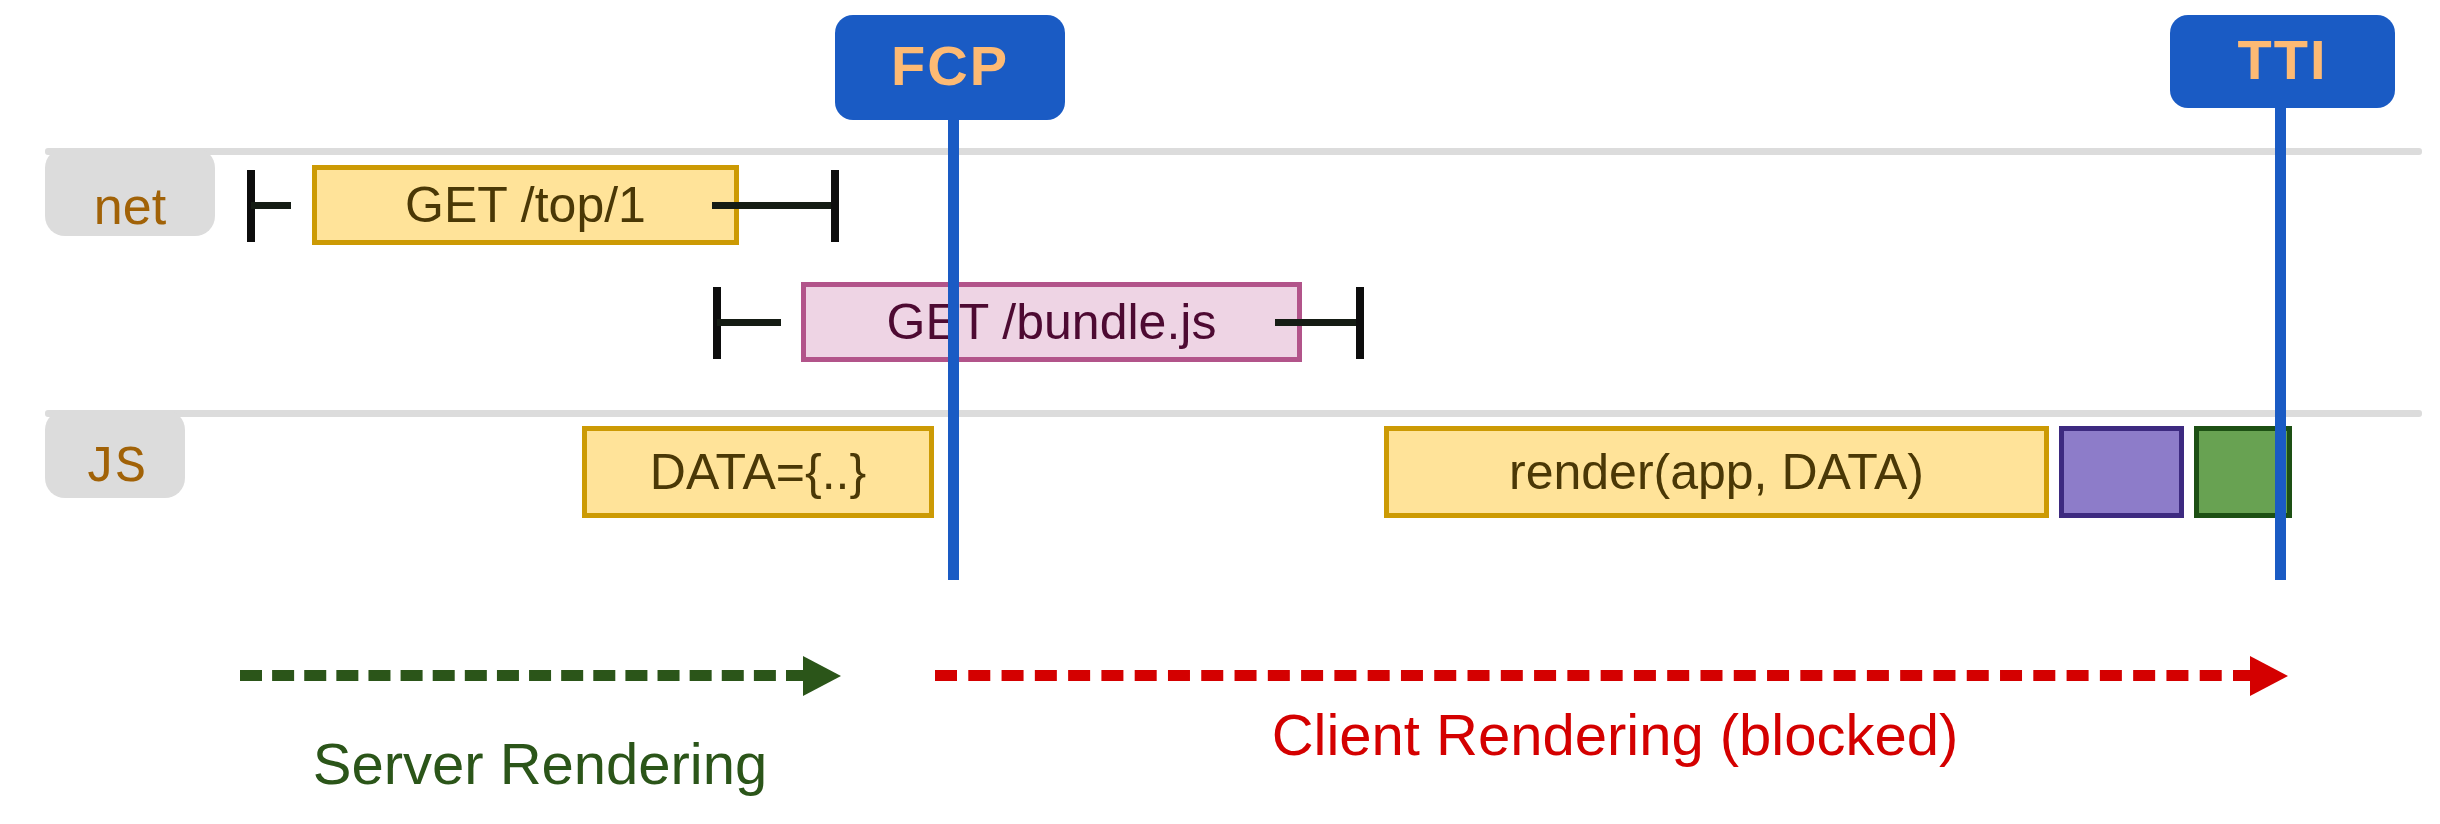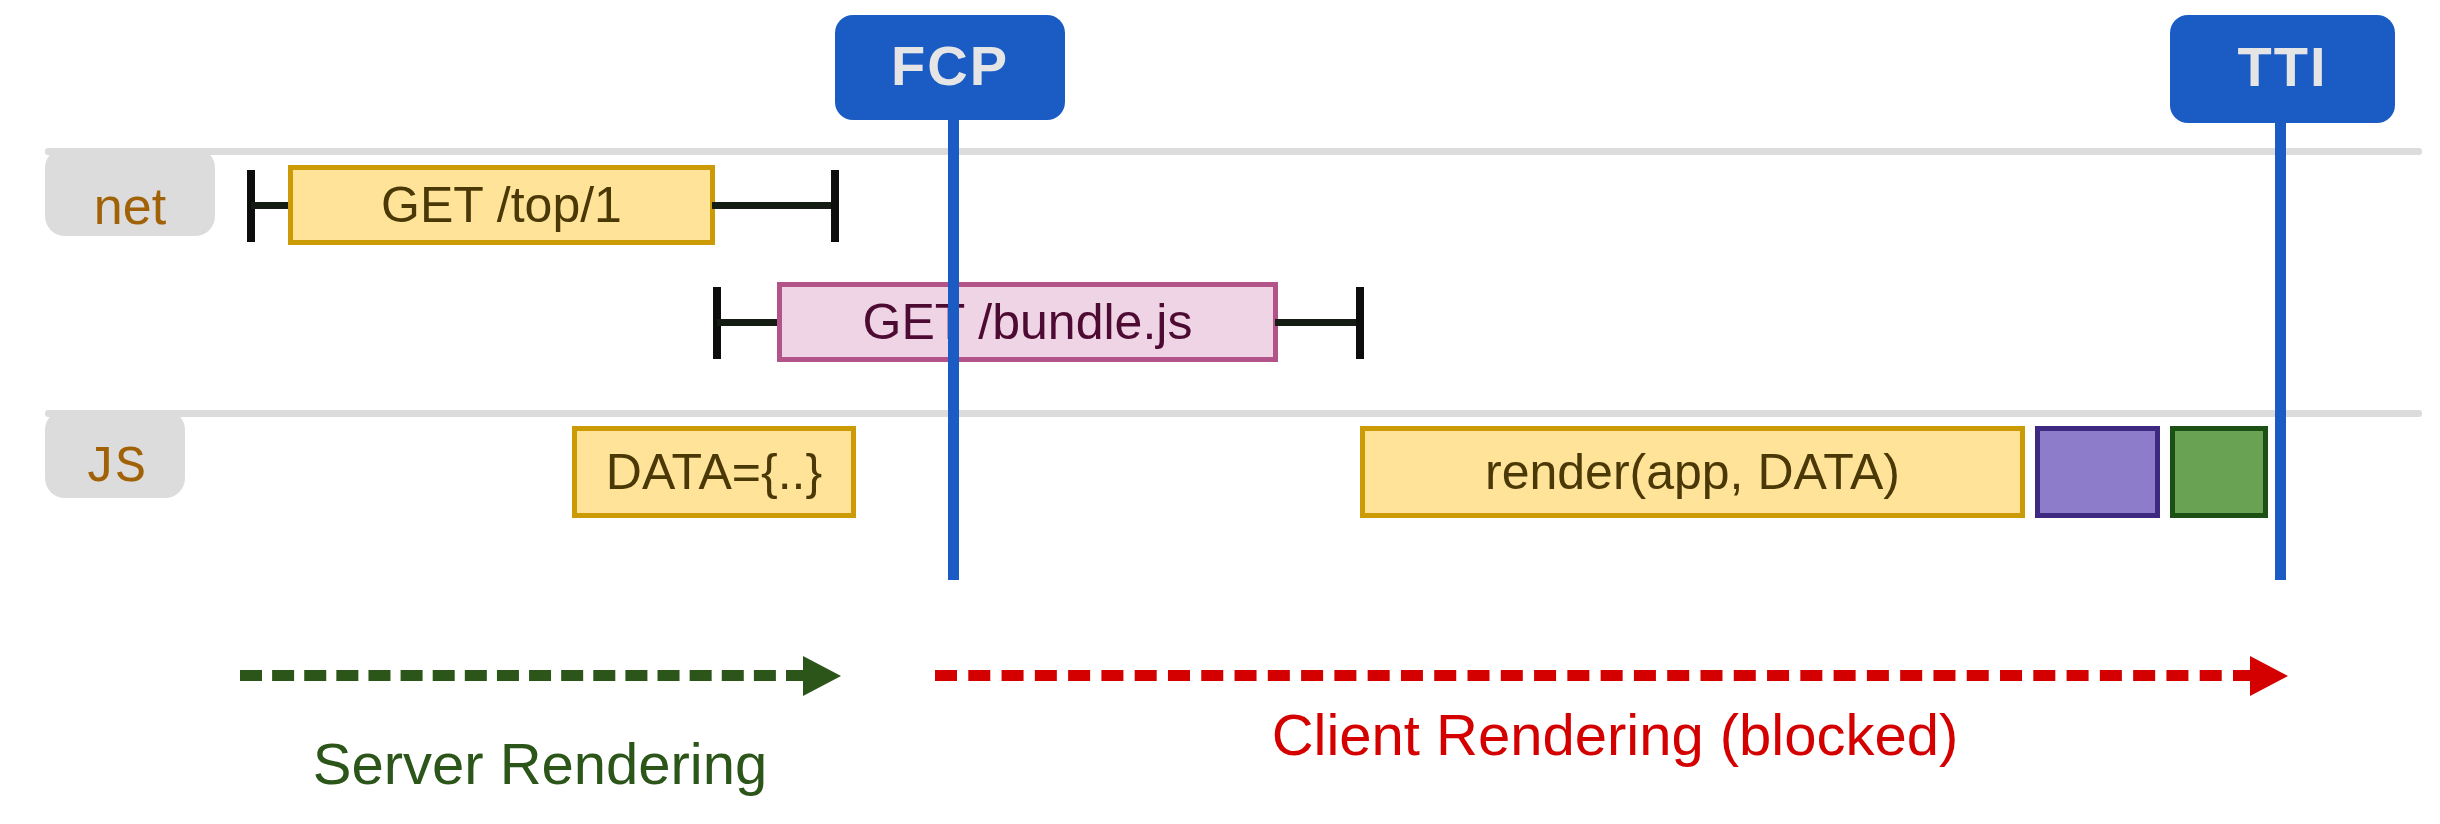--- a/index.html
+++ b/index.html
@@ -47,20 +47,21 @@
   
   .bar {
     position: absolute;
     box-sizing: border-box;
     display: flex;
     align-items: center;
     justify-content: center;
     font-size: 50px;
     line-height: 1;
     white-space: nowrap;
+    margin-left: 24px;
   }
   .bar.yellow {
     background: #ffe399;
     border: 5px solid #cc9a04;
     color: #4a3806;
   }
   .bar.pink {
     background: #eed4e4;
     border: 5px solid #b2548a;
     color: #4d0a32;
@@ -89,21 +90,21 @@
   
   .marker-line {
     position: absolute;
     width: 11px;
     background: #1a5bc4;
   }
   .marker-badge {
     position: absolute;
     background: #1a5bc4;
     border-radius: 18px;
-    color: #e5e5e5;
+    color: #fdba74;
     font-size: 56px;
     font-weight: bold;
     letter-spacing: 2px;
     display: flex;
     align-items: center;
     justify-content: center;
     padding-bottom: 5px;
     box-sizing: border-box;
   }
 
@@ -153,39 +154,39 @@
   <div class="whisker-cap" style="left:831px; top:170px; height:72px;"></div>
 
   <div class="whisker-cap" style="left:713px; top:287px; height:72px;"></div>
   <div class="whisker-stem" style="left:717px; top:319px; width:64px;"></div>
   <div class="bar pink" style="left:777px; top:282px; width:501px; height:80px;">
     <span>GET /bundle.js</span>
   </div>
   <div class="whisker-stem" style="left:1275px; top:319px; width:89px;"></div>
   <div class="whisker-cap" style="left:1356px; top:287px; height:72px;"></div>
 
-  <div class="bar yellow" style="left:572px; top:426px; width:284px; height:92px;">
+  <div class="bar yellow" style="left:558px; top:426px; width:352px; height:92px;">
     <span>DATA={..}</span>
   </div>
 
   <div class="bar yellow" style="left:1360px; top:426px; width:665px; height:92px;text-align:center;">
     <span>render(app, DATA)</span>
   </div>
 
   <div class="bar purple" style="left:2035px; top:426px; width:125px; height:92px;"></div>
 
   <div class="bar green" style="left:2170px; top:426px; width:98px; height:92px;"></div>
 
   <div class="marker-line" style="left:948px; top:85px; height:495px;"></div>
   <div class="marker-badge" style="left:835px; top:15px; width:230px; height:105px;">
     <span>FCP</span>
   </div>
 
   <div class="marker-line" style="left:2275px; top:85px; height:495px;"></div>
-  <div class="marker-badge" style="left:2170px; top:15px; width:225px; height:108px;">
+  <div class="marker-badge" style="left:2170px; top:15px; width:225px; height:93px;">
     <span>TTI</span>
   </div>
 
   <div class="phase-arrow-shaft" style="left:240px; top:670px; width:568px; border-top-color:#2b5519;"></div>
   <div class="phase-arrow-head" style="left:803px; top:656px; border-left:38px solid #2b5519;"></div>
   <div class="phase-label" style="left:240px; top:735px; width:600px; color:#2b5519;">
     <span>Server Rendering</span>
   </div>
 
   <div class="phase-arrow-shaft" style="left:935px; top:670px; width:1320px; border-top-color:#d40000;"></div>

